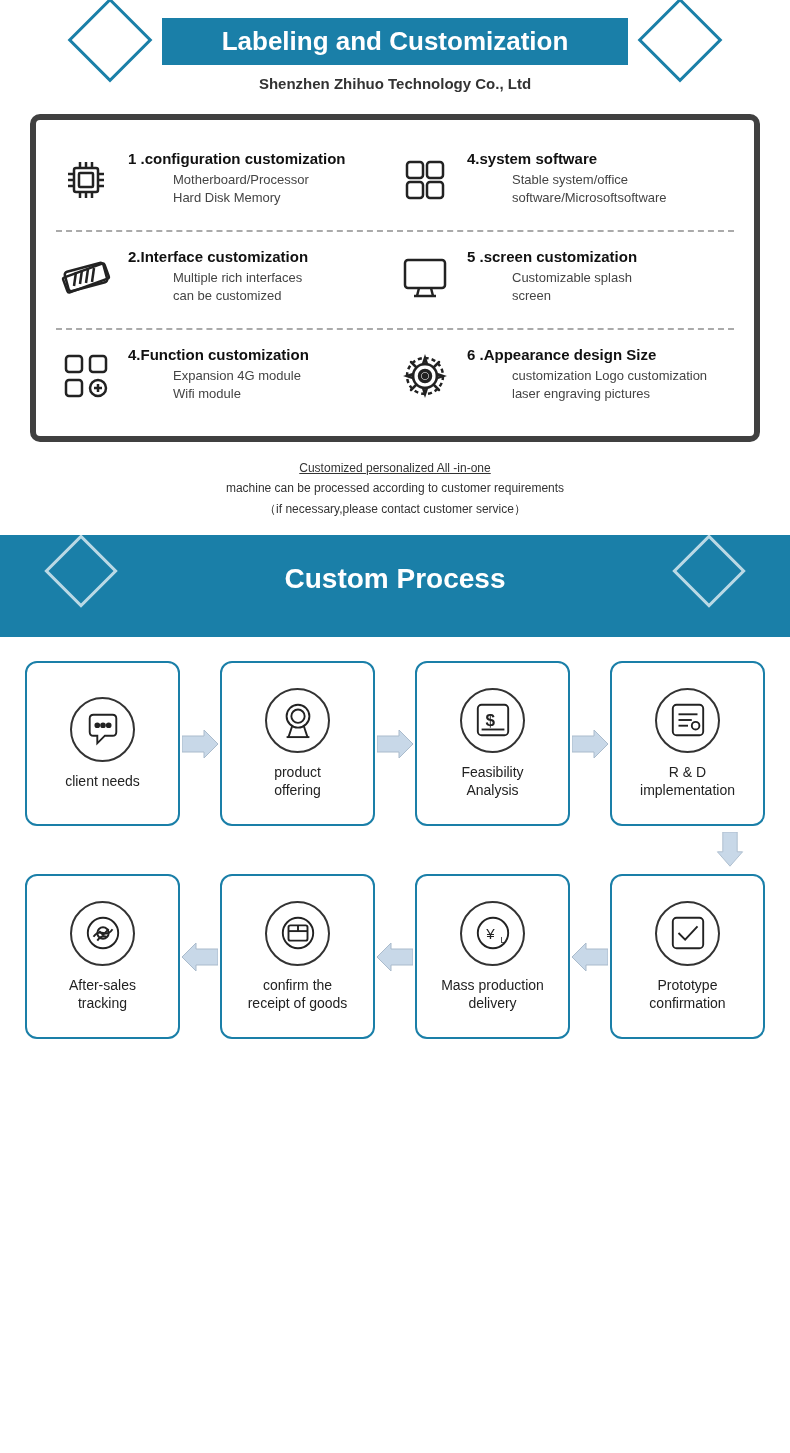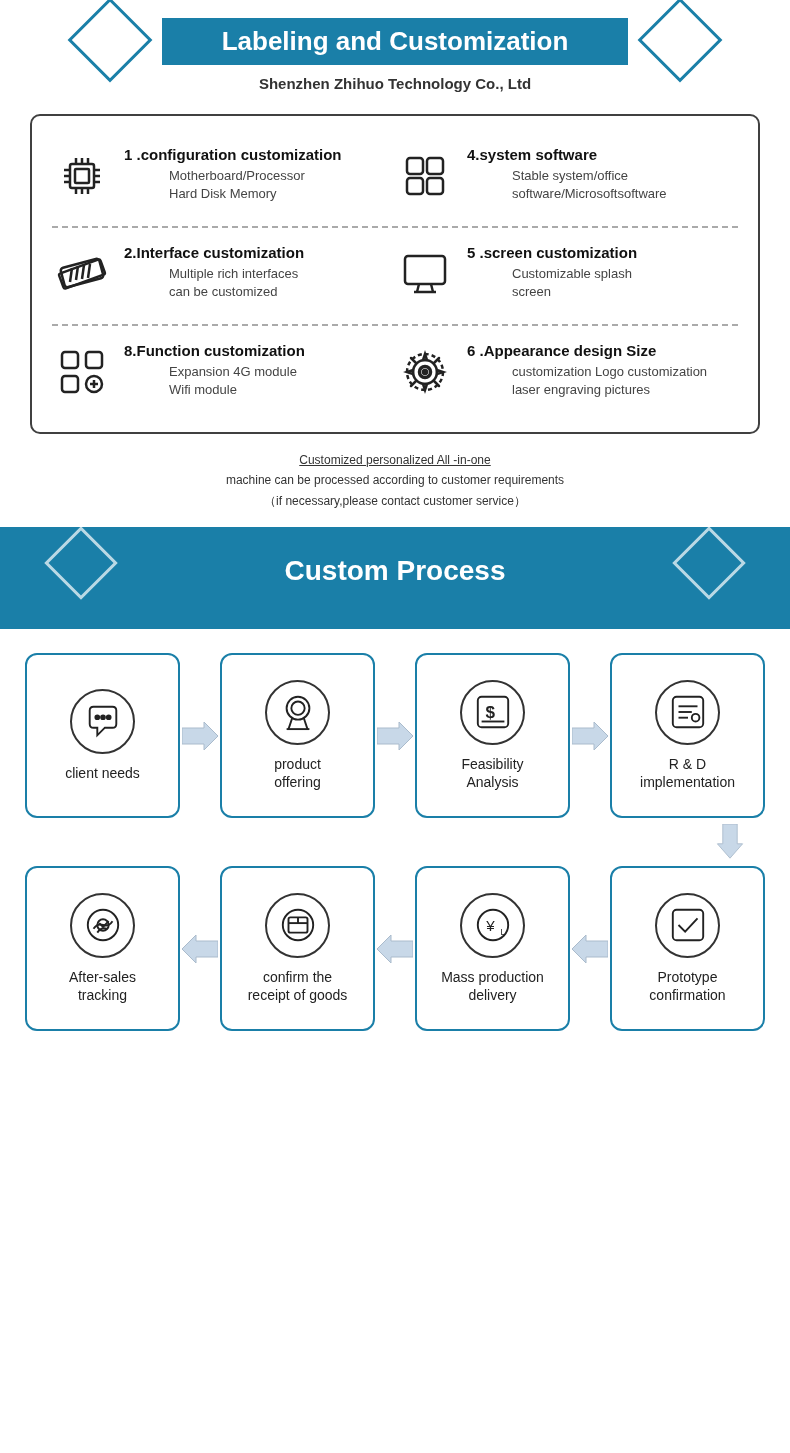--- a/index.html
+++ b/index.html
@@ -44,21 +44,21 @@
       font-size: 15px;
       font-weight: bold;
       color: #333;
       margin-top: 10px;
       text-align: center;
     }
 
     
     .custom-box {
       margin: 14px 30px;
-      border: 2px solid #404040;
+      border: 6px solid #404040;
       border-radius: 10px;
       padding: 18px 20px;
     }
     .custom-row {
       display: flex;
       align-items: flex-start;
       padding: 12px 0;
     }
     .custom-row + .custom-row {
       border-top: 2px dashed #aaa;
@@ -287,21 +287,21 @@
         <svg viewBox="0 0 52 52" fill="none" stroke="#222" stroke-width="2.5">
           <rect x="6" y="6" width="16" height="16" rx="3"></rect>
           <rect x="30" y="6" width="16" height="16" rx="3"></rect>
           <rect x="6" y="30" width="16" height="16" rx="3"></rect>
           <circle cx="38" cy="38" r="8"></circle>
           <line x1="34" y1="38" x2="42" y2="38"></line>
           <line x1="38" y1="34" x2="38" y2="42"></line>
         </svg>
       </div>
       <div class="custom-text">
-        <div class="custom-title">8.Function customization</div>
+        <div class="custom-title">4.Function customization</div>
         <div class="custom-desc">Expansion 4G module<br>Wifi module</div>
       </div>
     </div>
     <div class="custom-item">
       <div class="custom-icon">
         <svg viewBox="0 0 52 52" fill="none" stroke="#222" stroke-width="2.5">
           <circle cx="26" cy="26" r="12"></circle>
           <circle cx="26" cy="26" r="5"></circle>
           <path d="M26 8 L28 14 L24 14 Z"></path>
           <path d="M26 44 L28 38 L24 38 Z"></path>

